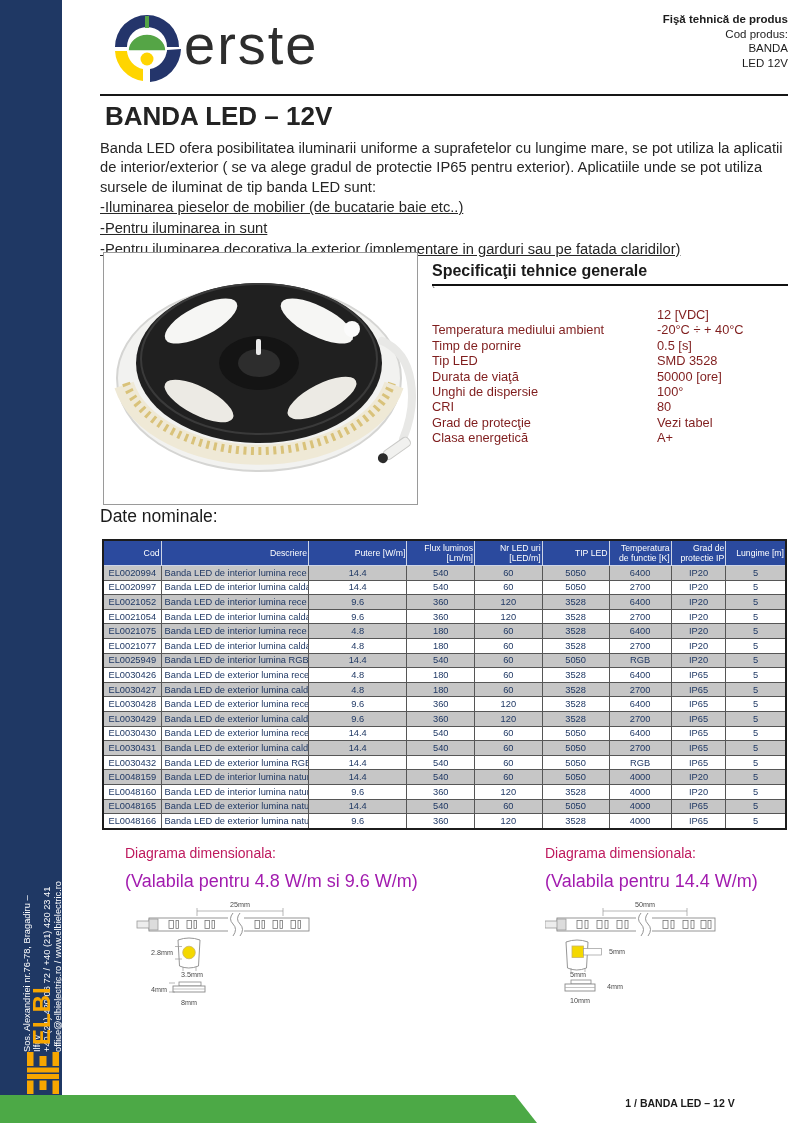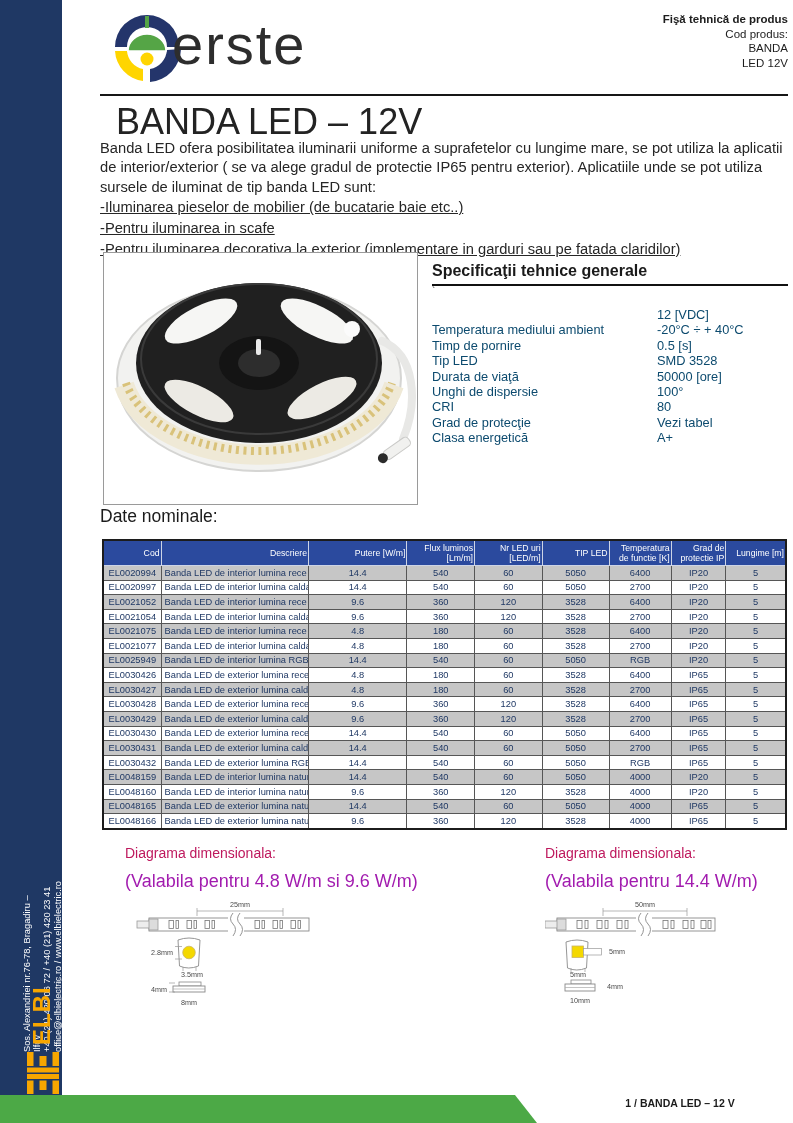--- a/index.html
+++ b/index.html
@@ -17,43 +17,43 @@
              transform-origin:0 0;line-height:1;}
   .elbi-word{font-size:24px;font-weight:bold;color:#F7A600;letter-spacing:1px;}
   .elbi-tag{font-size:6px;color:#97A1B5;letter-spacing:1.2px;margin-top:2px;}
   .green-bar{left:0;top:1095px;width:537px;height:28px;background:#4CA946;
              clip-path:polygon(0 0,95.9% 0,100% 100%,0 100%);}
   .footer-label{left:618px;top:1097px;width:124px;text-align:center;
                 font-size:10.5px;font-weight:bold;color:#1b1b1b;}
 
   
   .logo-svg{left:112px;top:10px;}
-  .logo-word{left:172px;top:16px;font-size:56px;color:#2d2d2d;letter-spacing:2px;
+  .logo-word{left:184px;top:16px;font-size:56px;color:#2d2d2d;letter-spacing:2px;
              line-height:1.05;}
   .hdr-right{left:500px;top:12px;width:288px;text-align:right;font-size:11.5px;
              line-height:14.5px;color:#1d1d1d;}
   .hdr-right .b{font-weight:bold;}
   .hr-line{left:100px;top:94px;width:688px;height:2px;background:#161616;}
 
   
-  .page-title{left:116px;top:101px;font-size:36px;font-weight:normal;color:#232323;}
+  .page-title{left:105px;top:101px;font-size:26px;font-weight:bold;color:#232323;}
   .intro{left:100px;top:139px;width:693px;font-size:14.7px;line-height:19.4px;color:#262626;}
   .intro .bullet{line-height:20.8px;text-decoration:underline;}
 
   
   .img-box{left:103px;top:252px;width:313px;height:251px;border:1px solid #9a9a9a;
            background:#fff;}
 
   
   .specs{left:432px;top:262px;width:356px;}
   .specs-title{font-size:16px;font-weight:bold;color:#1a1a1a;}
   .specs-rule{margin-top:4px;height:2px;background:#111;}
   .stray{font-size:10px;color:#333;height:13px;}
   .spec-rows{margin-top:8px;}
-  .spec-row{display:flex;font-size:12.8px;line-height:15.4px;color:#0c4a6e;}
+  .spec-row{display:flex;font-size:12.8px;line-height:15.4px;color:#7f1d1d;}
   .spec-label{width:225px;flex:none;}
   .spec-value{flex:1;}
 
   
   .date-title{left:100px;top:506px;font-size:17.5px;color:#1b1b1b;}
   table.nominal{position:absolute;left:102px;top:539px;width:685px;
                 border-collapse:collapse;table-layout:fixed;
                 border:2px solid #1c1c1c;}
   table.nominal th{background:#2B4A9E;color:#fff;font-weight:normal;font-size:8.7px;
                    line-height:1.15;padding:2px 1px;border:1px solid #cdd4e6;
@@ -130,21 +130,21 @@
   <div>BANDA</div>
   <div>LED 12V</div>
 </div>
 
 <div class="abs hr-line"></div>
 
 <div class="abs page-title">BANDA LED – 12V</div>
 <div class="abs intro">
   <div>Banda LED ofera posibilitatea iluminarii uniforme a suprafetelor cu lungime mare,  se pot utiliza la aplicatii de interior/exterior ( se va alege gradul de protectie IP65 pentru exterior). Aplicatiile unde se pot utiliza sursele de iluminat de tip banda LED sunt:</div>
   <div class="bullet">-Iluminarea pieselor de mobilier (de bucatarie baie etc..)</div>
-  <div class="bullet">-Pentru iluminarea in scafe</div>
+  <div class="bullet">-Pentru iluminarea in sunt</div>
   <div class="bullet">-Pentru iluminarea decorativa la exterior (implementare in garduri sau pe fatada claridilor)</div>
 </div>
 
 <div class="abs img-box">
   <svg width="313" height="251" viewBox="0 0 313 251">
 
     <ellipse cx="155" cy="125" rx="142" ry="93" fill="#f2f2f0" stroke="#d5d5d3" stroke-width="2"></ellipse>
 
     <path d="M 20,132 A 138,88 0 0 0 290,132" fill="none" stroke="#efe9d6" stroke-width="20"></path>
     <path d="M 22,130 A 136,86 0 0 0 288,130" fill="none" stroke="#d9c27a" stroke-width="8" stroke-dasharray="3 4.5"></path>

